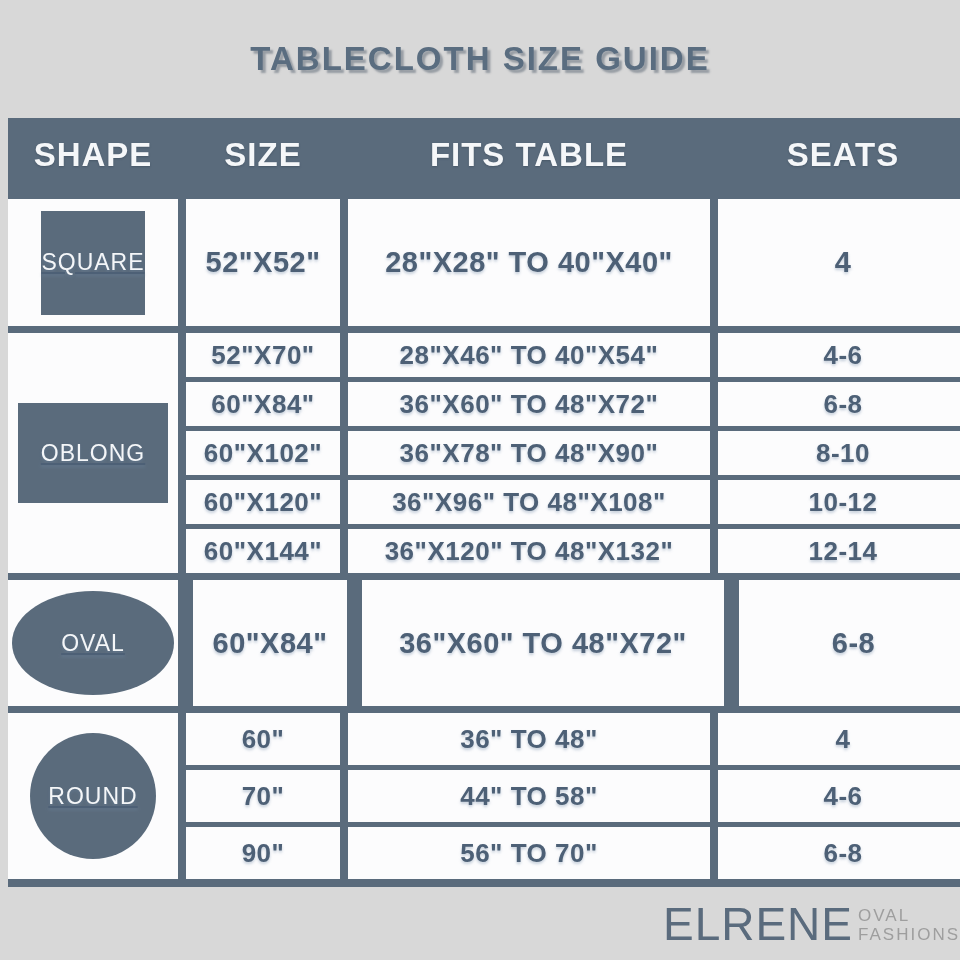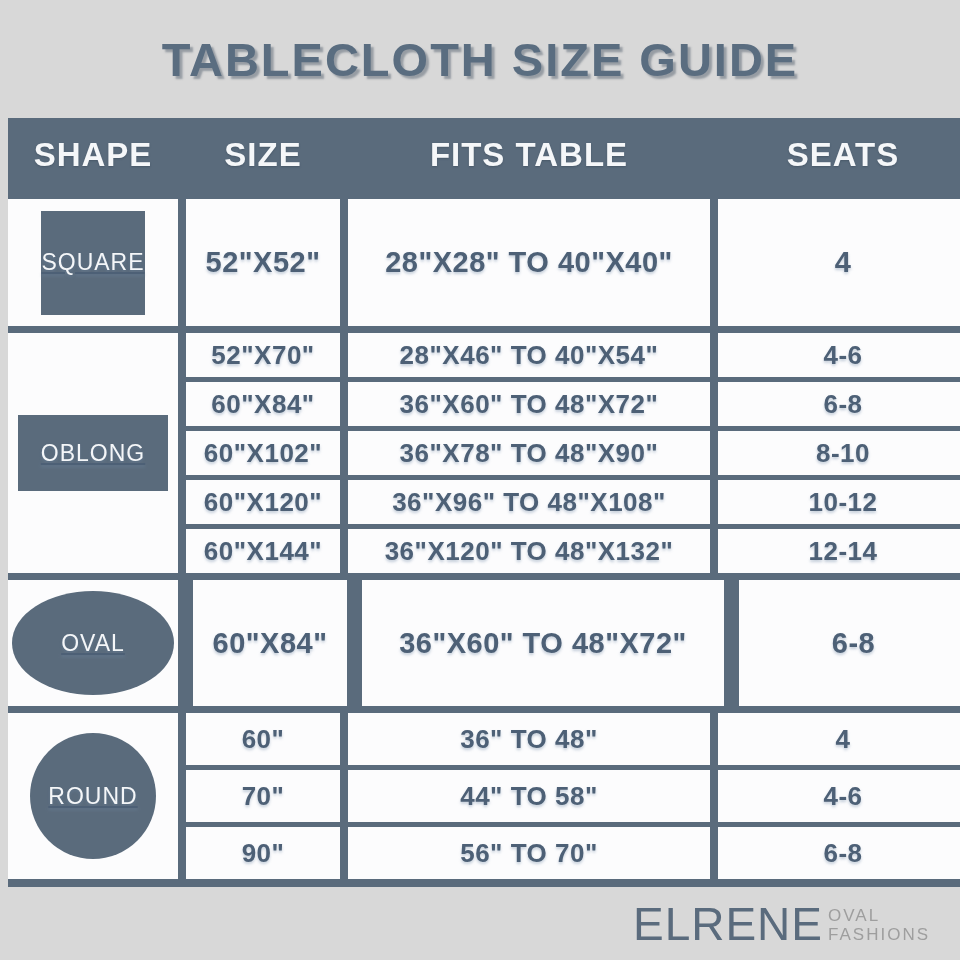--- a/index.html
+++ b/index.html
@@ -13,21 +13,21 @@
     overflow: hidden;
     margin: 0 auto;
   }
 
   
   .title-band {
     position: absolute; top: 0; left: 0; right: 0; height: 118px;
     display: flex; align-items: center; justify-content: center;
   }
   .title-band h1 {
-    font-size: 47px; font-weight: bold; letter-spacing: 2px;
+    font-size: 33px; font-weight: bold; letter-spacing: 2px;
     color: #5a6d80;
     text-shadow: 3px 3px 2px rgba(128,136,146,0.75);
   }
 
   
   .size-table {
     position: absolute; top: 118px; left: 8px; width: 960px;
     background: #5a6b7c;
     display: flex; flex-direction: column; gap: 7px;
     padding-bottom: 8px;
@@ -60,29 +60,29 @@
   .sec-oblong .cell, .sec-round .cell { font-size: 26px; }
 
   .shape-cell { grid-column: 1; grid-row: 1 / -1; text-decoration: underline; }
 
   .shape {
     background: #5a6b7c;
     display: flex; align-items: center; justify-content: center;
     color: #f4f6f8; font-size: 23px; font-weight: normal; letter-spacing: 1px;
   }
   .shape-square { width: 104px; height: 104px; }
-  .shape-oblong { width: 150px; height: 76px; text-align: right; }
+  .shape-oblong { width: 150px; height: 100px; text-align: right; }
   .shape-oval   { width: 162px; height: 104px; border-radius: 50%; }
   .shape-round  { width: 126px; height: 126px; border-radius: 50%; }
 
   
   .footer-band {
     position: absolute; left: 0; right: 0; top: 887px; bottom: 0;
     display: flex; align-items: center; justify-content: flex-end;
-    padding-right: 30px;
+    padding-right: 0;
   }
   .brand-lockup { display: flex; align-items: center; }
   .brand-name {
     font-size: 46px; color: #5a6b7d; letter-spacing: 1px; font-weight: normal;
   }
   .brand-tagline {
     display: flex; flex-direction: column; margin-left: 5px; margin-top: 4px;
     color: #9e9e9e; font-size: 17px; letter-spacing: 2px; line-height: 1.1;
     font-weight: normal;
   }

